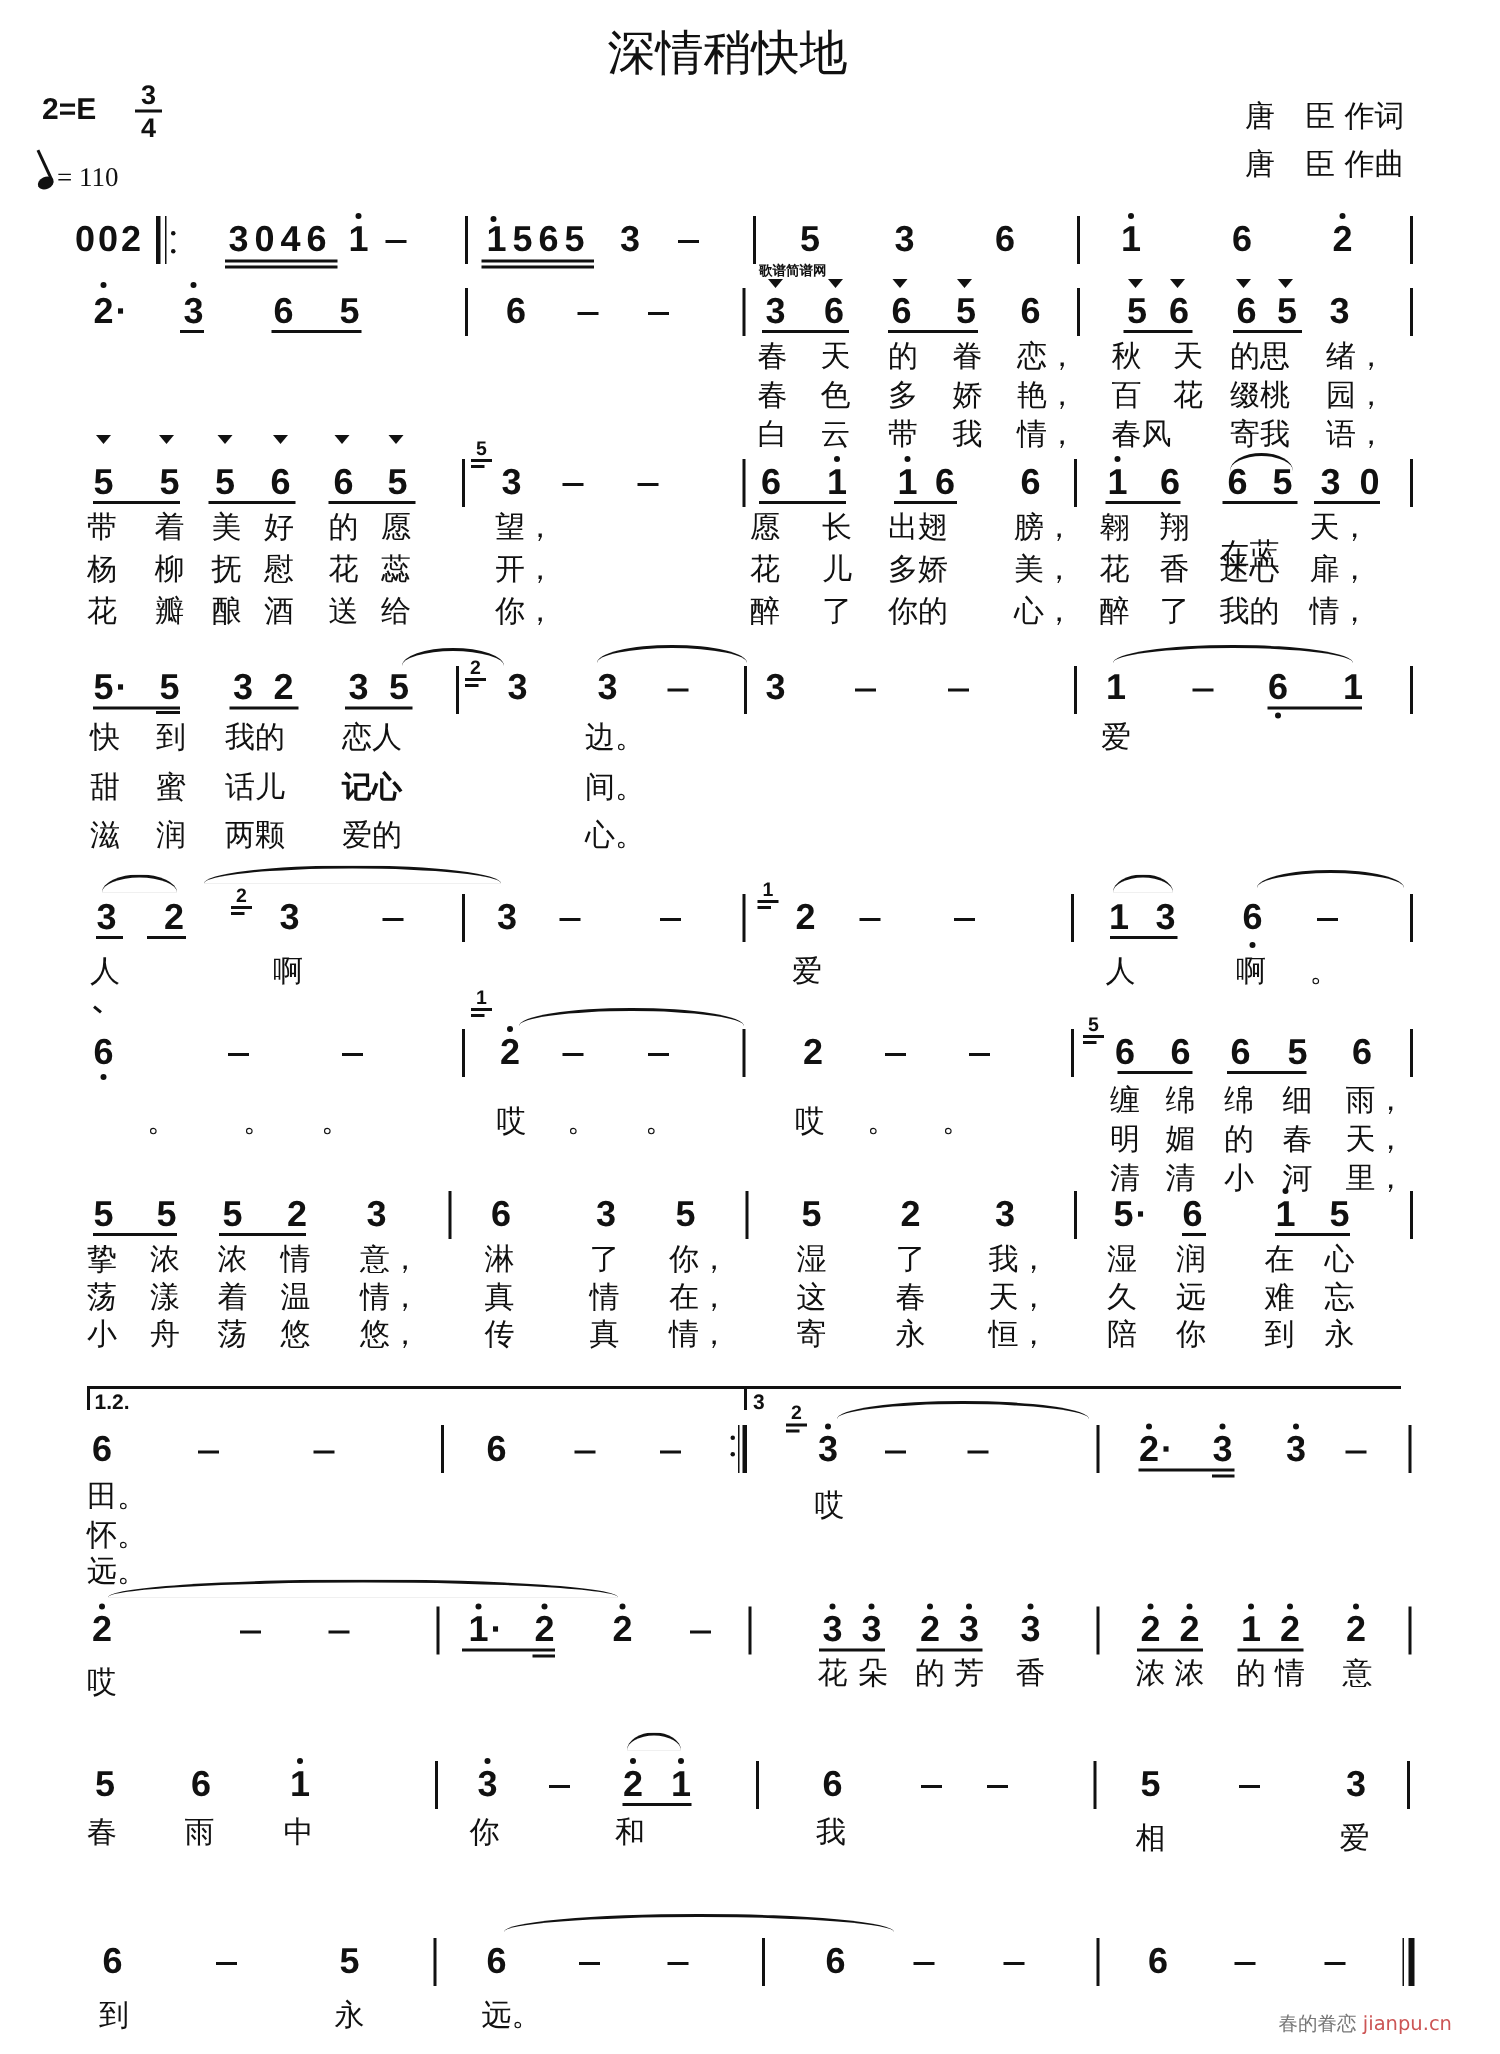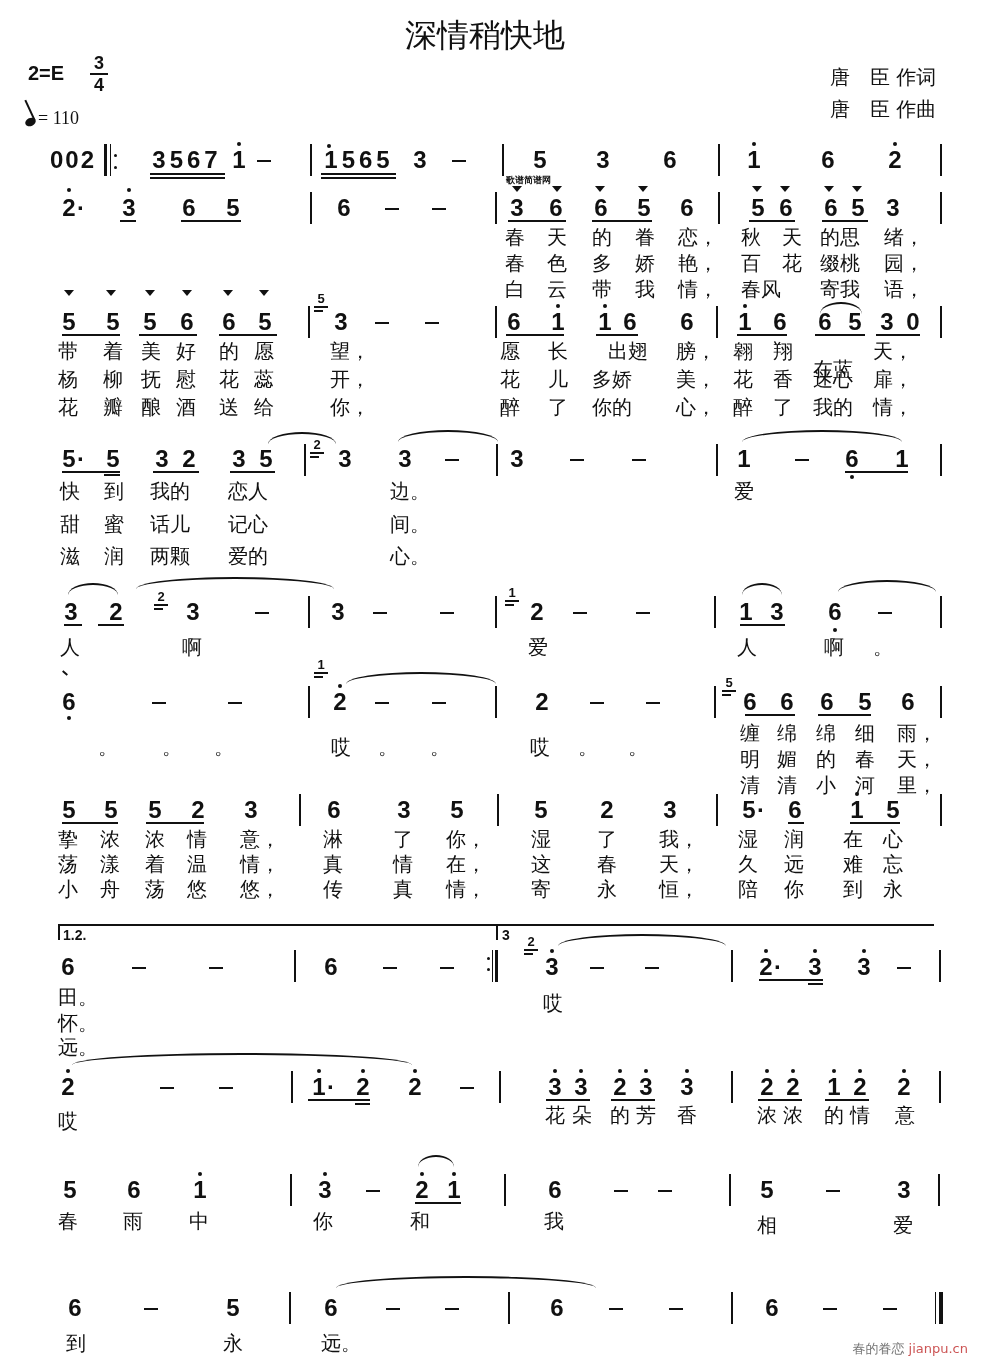--- a/index.html
+++ b/index.html
@@ -49,21 +49,21 @@
 </div>
 <div class="abs credit" style="left:830px; top:64px;">唐　臣 作词</div>
 <div class="abs credit" style="left:830px; top:96px;">唐　臣 作曲</div>
 
 <div>
   <div class="n" style="left:50px;top:148px;width:50px;text-align:left;letter-spacing:2px;">002</div>
   <div class="bl" style="left:104px;top:144px;width:3px;"></div>
   <div class="bl" style="left:110px;top:144px;width:1px;"></div>
   <div class="abs" style="left:114px;top:154px;width:3px;height:3px;background:#111;border-radius:50%;"></div>
   <div class="abs" style="left:114px;top:166px;width:3px;height:3px;background:#111;border-radius:50%;"></div>
-  <div class="n" style="left:148px;top:148px;width:78px;letter-spacing:4px;">3567</div>
+  <div class="n" style="left:148px;top:148px;width:78px;letter-spacing:4px;">3046</div>
   <div class="ul" style="left:150px;top:173px;width:75px;"></div>
   <div class="ul" style="left:150px;top:177px;width:75px;"></div>
   <div class="n" style="left:230px;top:148px;"><span>1</span><i class="hd" style="top:-6px"></i></div>
   <div class="dash" style="left:257px;top:160px;"></div>
   <div class="bl" style="left:310px;top:144px;"></div>
   <div class="n" style="left:320px;top:148px;width:78px;letter-spacing:4px;">1565</div>
   <div class="abs" style="left:327px;top:144px;width:4px;height:4px;background:#111;border-radius:50%;"></div>
   <div class="ul" style="left:321px;top:173px;width:75px;"></div>
   <div class="ul" style="left:321px;top:177px;width:75px;"></div>
   <div class="n" style="left:411px;top:148px;">3</div>
@@ -211,21 +211,21 @@
   <div class="ly" style="left:58px;top:396px;">花</div>
   <div class="ly" style="left:103px;top:396px;">瓣</div>
   <div class="ly" style="left:141px;top:396px;">酿</div>
   <div class="ly" style="left:176px;top:396px;">酒</div>
   <div class="ly" style="left:219px;top:396px;">送</div>
   <div class="ly" style="left:254px;top:396px;">给</div>
   <div class="ly" style="left:330px;top:396px;">你，</div>
 
   <div class="ly" style="left:500px;top:340px;">愿</div>
   <div class="ly" style="left:548px;top:340px;">长</div>
-  <div class="ly" style="left:608px;top:340px;">出翅</div>
+  <div class="ly" style="left:592px;top:340px;">出翅</div>
   <div class="ly" style="left:676px;top:340px;">膀，</div>
   <div class="ly" style="left:733px;top:340px;">翱</div>
   <div class="ly" style="left:773px;top:340px;">翔</div>
   <div class="ly" style="left:813px;top:358px;">在蓝</div>
   <div class="ly" style="left:873px;top:340px;">天，</div>
   <div class="ly" style="left:500px;top:368px;">花</div>
   <div class="ly" style="left:548px;top:368px;">儿</div>
   <div class="ly" style="left:592px;top:368px;">多娇</div>
   <div class="ly" style="left:676px;top:368px;">美，</div>
   <div class="ly" style="left:733px;top:368px;">花</div>
@@ -278,21 +278,21 @@
 <div>
   <div class="ly" style="left:60px;top:480px;">快</div>
   <div class="ly" style="left:104px;top:480px;">到</div>
   <div class="ly" style="left:150px;top:480px;">我的</div>
   <div class="ly" style="left:228px;top:480px;">恋人</div>
   <div class="ly" style="left:390px;top:480px;">边。</div>
   <div class="ly" style="left:734px;top:480px;">爱</div>
   <div class="ly" style="left:60px;top:513px;">甜</div>
   <div class="ly" style="left:104px;top:513px;">蜜</div>
   <div class="ly" style="left:150px;top:513px;">话儿</div>
-  <div class="ly" style="left:228px;top:513px;">记心</div>
+  <div class="ly" style="left:228px;top:513px;font-weight:bold;">记心</div>
   <div class="ly" style="left:390px;top:513px;">间。</div>
   <div class="ly" style="left:60px;top:545px;">滋</div>
   <div class="ly" style="left:104px;top:545px;">润</div>
   <div class="ly" style="left:150px;top:545px;">两颗</div>
   <div class="ly" style="left:228px;top:545px;">爱的</div>
   <div class="ly" style="left:390px;top:545px;">心。</div>
 </div>
 
 <div>
   <div class="slur" style="left:68px;top:583px;width:50px;"></div>

